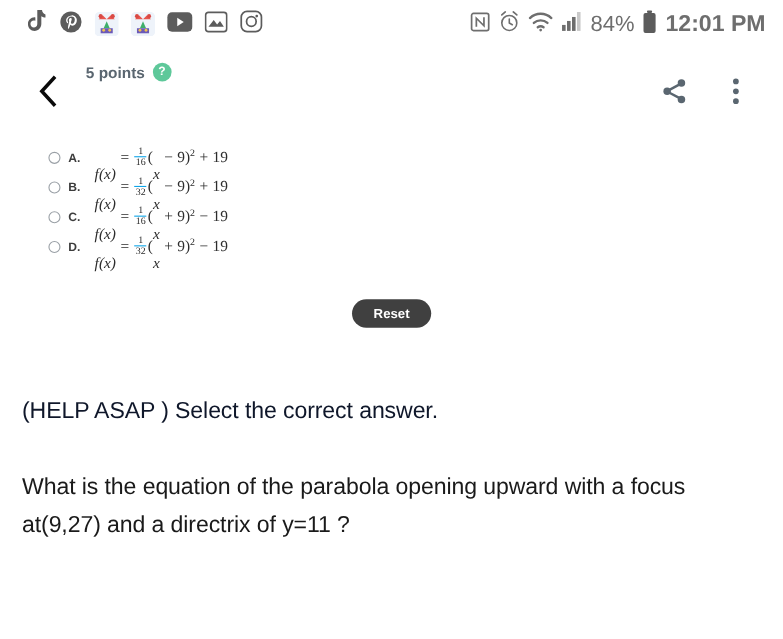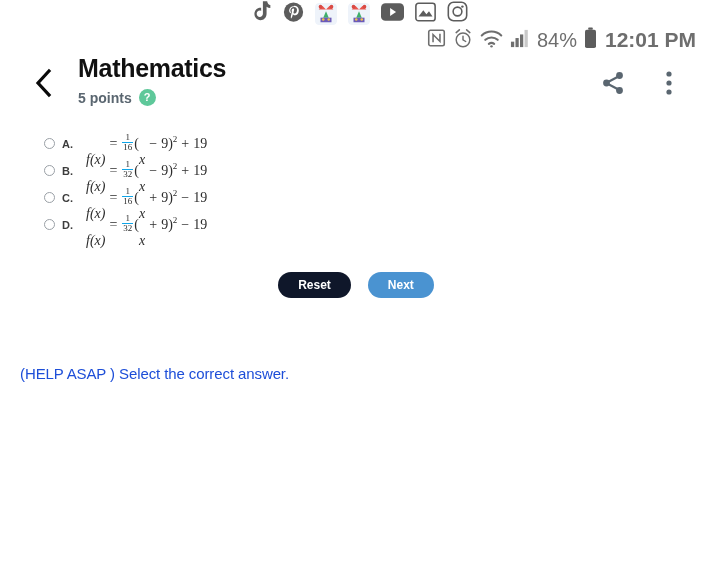--- a/index.html
+++ b/index.html
@@ -12,21 +12,20 @@
     overflow: hidden;
   }
 
   
   .status-bar {
     height: 44px;
     display: flex;
     align-items: center;
     padding: 0 16px 0 22px;
     background: #ffffff;
-    flex-direction: column;
   }
   .status-left {
     display: flex;
     align-items: center;
     gap: 11px;
   }
   .status-right {
     margin-left: auto;
     display: flex;
     align-items: center;
@@ -176,31 +175,31 @@
     border-radius: 16px;
     color: #ffffff;
     font-size: 12px;
     font-weight: bold;
     padding: 0 20px;
     height: 26px;
     min-width: 62px;
     cursor: pointer;
     font-family: "Liberation Sans", sans-serif;
   }
-  .btn-reset { background: #0f172a; text-align: right; }
+  .btn-reset { background: #404040; text-align: right; }
   .btn-next  { background: #4a93d1; }
 
   
   .qbody {
     padding: 0 20px;
     margin-top: 62px;
   }
   .q-intro {
-    font-size: 15px;
-    color: #1d4ed8;
+    font-size: 21px;
+    color: #0f172a;
     line-height: 28px;
     letter-spacing: -0.1px;
   }
   .q-main {
     font-size: 21px;
     color: #1a1a1a;
     line-height: 35px;
     letter-spacing: -0.1px;
     margin-top: 37px;
     max-width: 648px;
@@ -326,21 +325,20 @@
 
 <div class="header">
 
   <div class="back-btn">
     <svg width="24" height="30" viewBox="0 0 24 30">
       <path d="M17 3 L6 15 L17 27" fill="none" stroke="#0a0a0a" stroke-width="3.2" stroke-linecap="square" stroke-linejoin="miter"></path>
     </svg>
   </div>
 
   <div class="header-titles">
-    <div class="page-title">Mathematics</div>
     <div class="points-row">
       <span class="points-text">5 points</span>
       <span class="help-badge">?</span>
     </div>
   </div>
 
   <div class="header-actions">
     <div class="hdr-icon-btn">
       <svg width="26" height="26" viewBox="0 0 26 26">
         <circle cx="19.5" cy="5.5" r="3.4" fill="#5a6670"></circle>
@@ -441,18 +439,18 @@
       <span>)</span>
       <span class="sup">2</span>
       <span class="op">−</span>
       <span>19</span>
     </span>
   </div>
 </div>
 
 <div class="btn-row">
   <button class="btn btn-reset">Reset</button>
-  <button class="btn btn-next">Next</button>
 </div>
 
 <div class="qbody">
   <div class="q-intro">(HELP ASAP ) Select the correct answer.</div>
+  <div class="q-main">What is the equation of the parabola opening upward with a focus at(9,27) and a directrix of y=11 ?</div>
 </div>
 
 </body></html>

